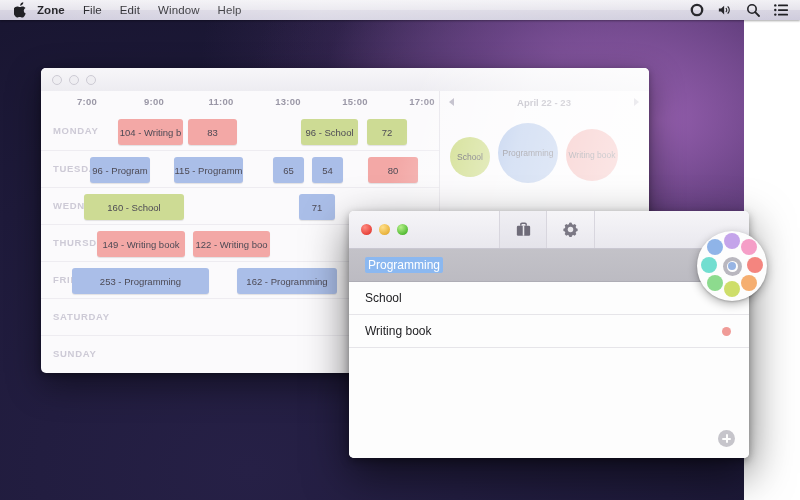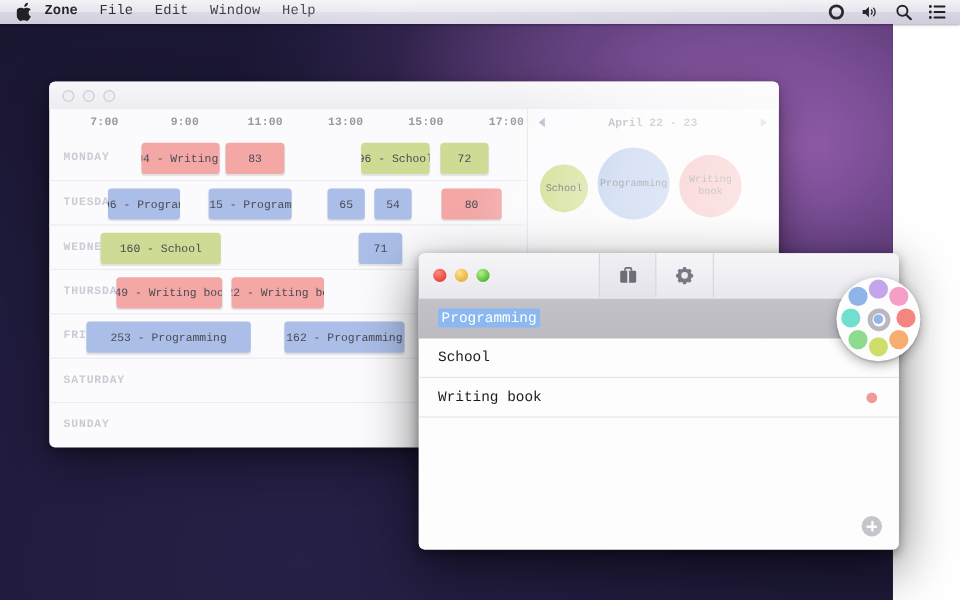--- a/index.html
+++ b/index.html
@@ -7,21 +7,20 @@
     width:800px; height:500px; overflow:hidden;
     font-family:"Liberation Sans", sans-serif;
   }
   #desktop {
     position:relative; width:744px; height:500px;
     background:
       radial-gradient(ellipse 520px 380px at 660px 120px, rgba(150,95,175,0.95) 0%, rgba(120,72,150,0.55) 38%, rgba(70,45,100,0.18) 66%, rgba(0,0,0,0) 80%),
       radial-gradient(ellipse 460px 300px at 560px 60px, rgba(170,120,195,0.55) 0%, rgba(110,70,140,0.20) 50%, rgba(0,0,0,0) 78%),
       radial-gradient(ellipse 700px 520px at 250px 470px, rgba(38,32,70,1) 0%, rgba(30,26,58,1) 60%, rgba(24,21,48,1) 100%),
       linear-gradient(160deg, #3a2f62 0%, #2e2757 35%, #241f48 70%, #1d1a3c 100%);
-    font-family: Liberation Mono, monospace;
   }
 
   
   #menubar {
     position:absolute; top:0; left:0; width:800px; height:20px;
     background:linear-gradient(180deg,#f2f1f5 0%,#e6e4ec 48%,#d8d5e2 52%,#cfccdd 100%);
     display:flex; align-items:center; z-index:50;
     box-shadow:0 1px 2px rgba(0,0,0,0.35);
   }
   #menubar::after{

